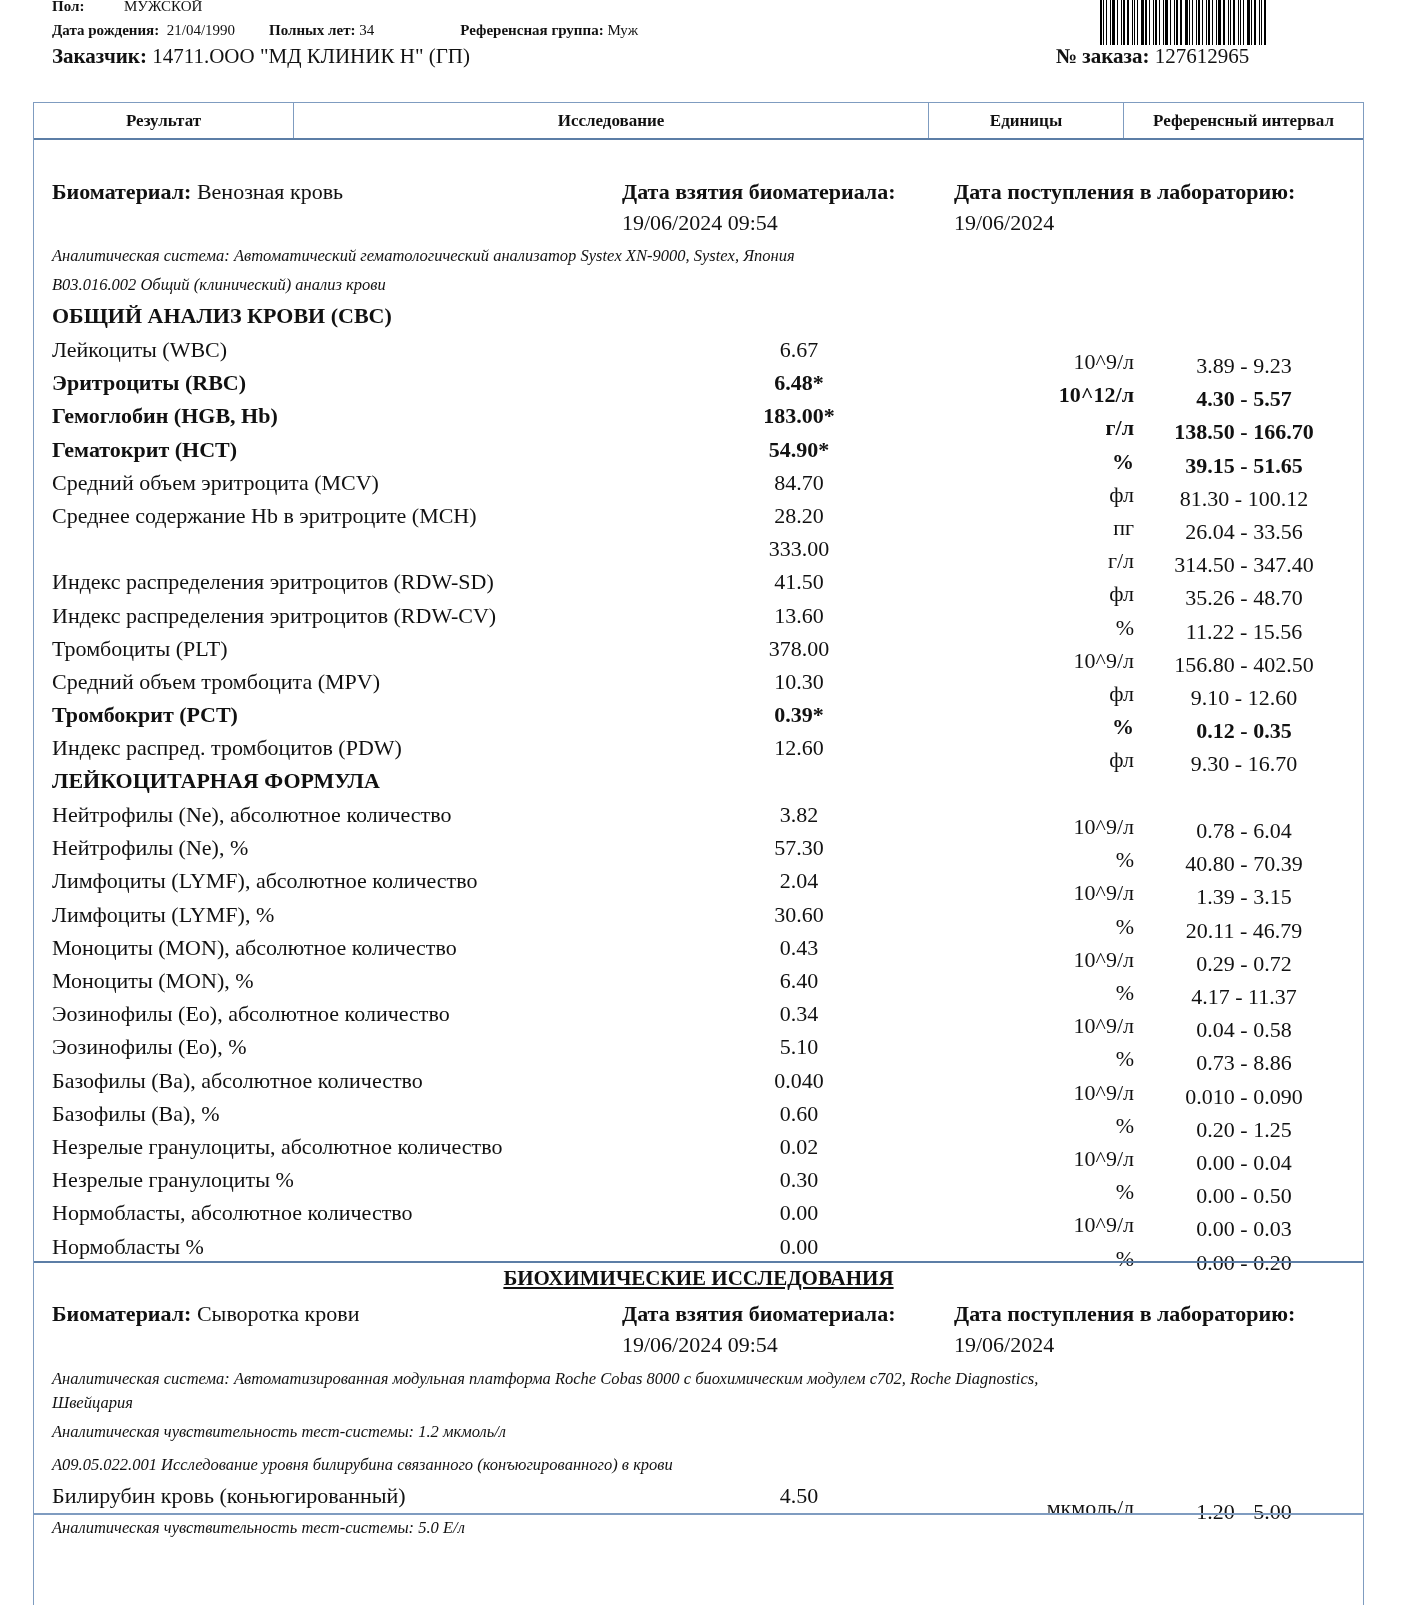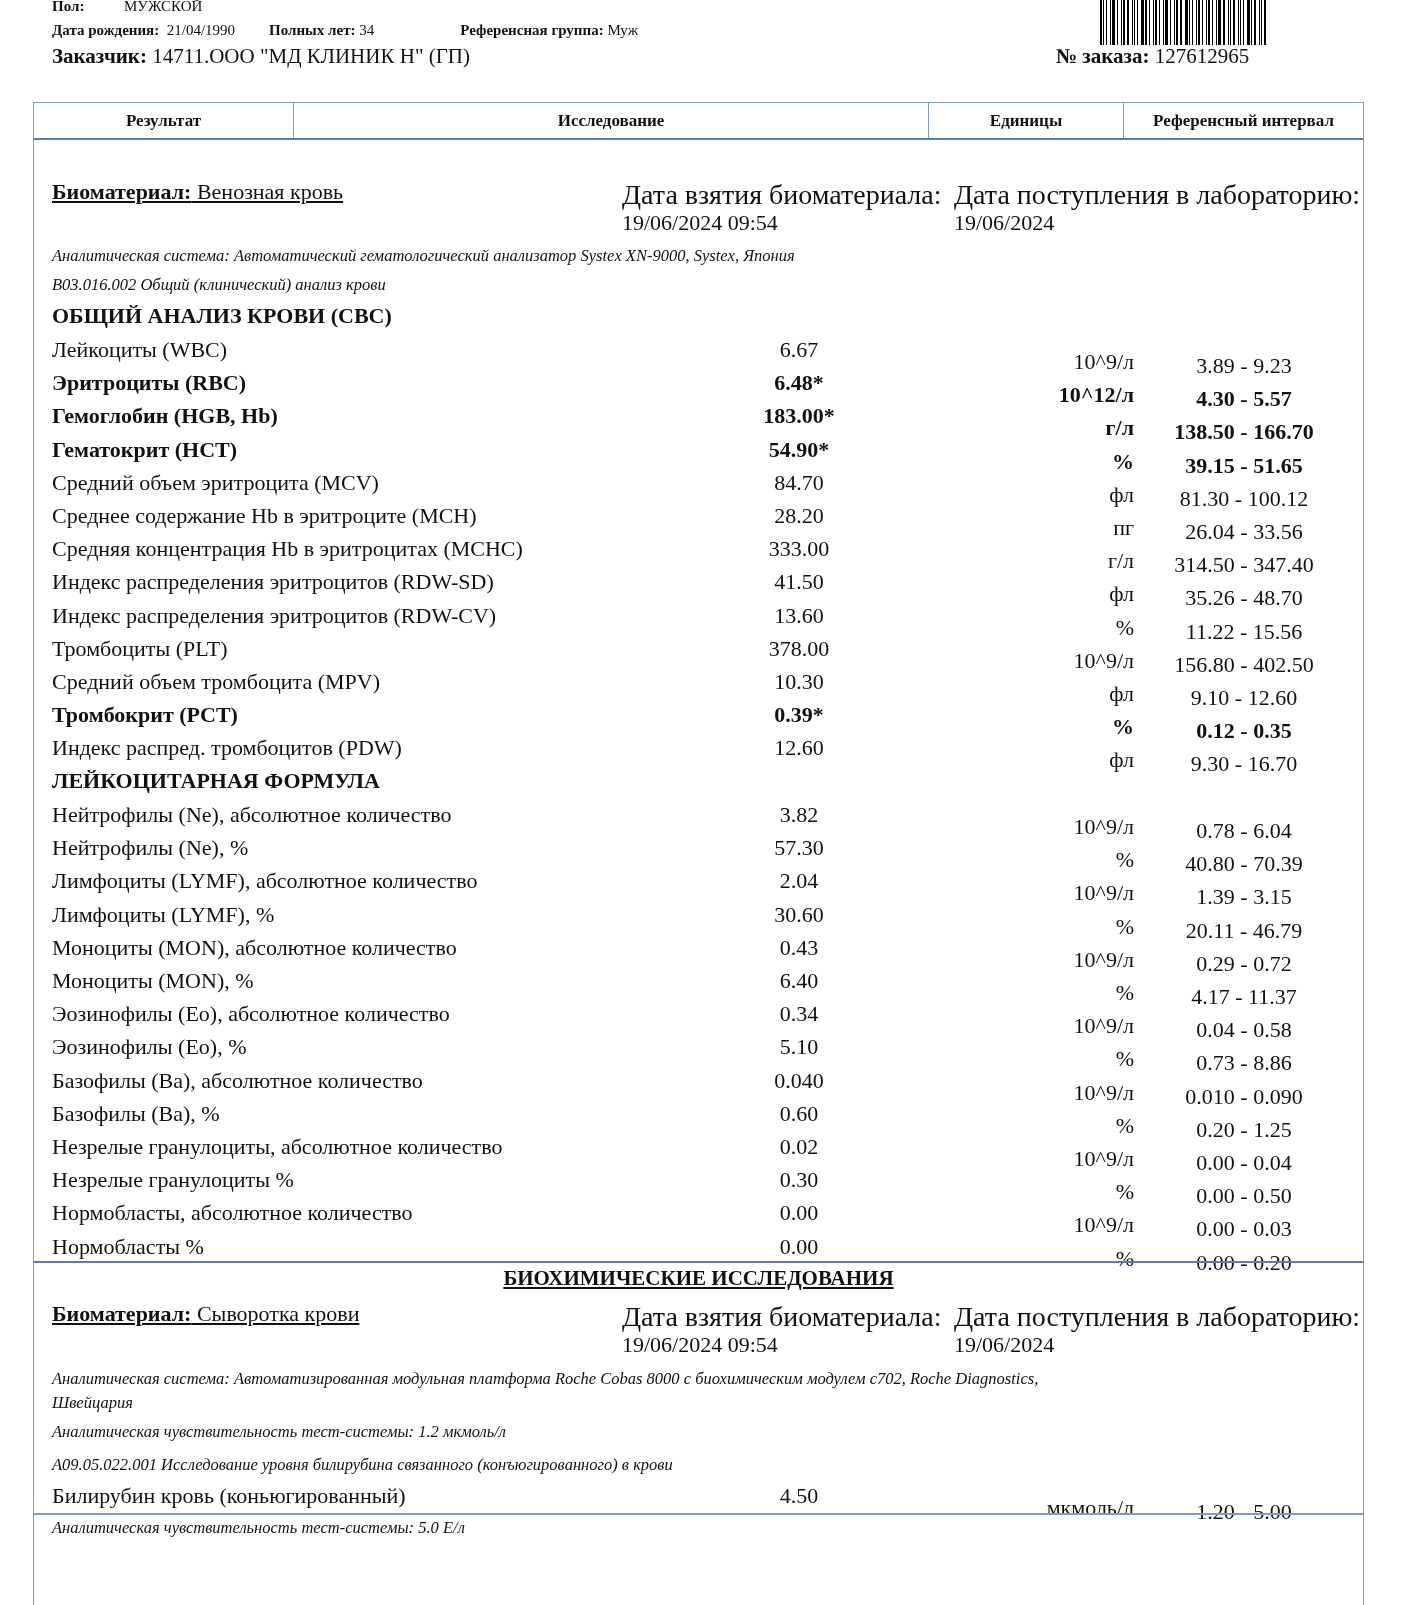--- a/index.html
+++ b/index.html
@@ -24,23 +24,23 @@
     position: absolute; left: 33px; top: 102px; width: 1329px; height: 1510px;
     border-left: 1.5px solid #7f9cc0; border-right: 1.5px solid #7f9cc0; border-top: 1.5px solid #7f9cc0;
   }
   .thead { position: absolute; top: 0; left: 0; width: 100%; height: 35px; border-bottom: 2.5px solid #5c7ea6; display: flex; }
   .th { font-weight: bold; font-size: 17px; display: flex; align-items: center; justify-content: center; border-right: 1.5px solid #7f9cc0; height: 100%; box-sizing: border-box; }
   .th:last-child { border-right: none; }
   .th.c1 { width: 635px; } .th.c2 { width: 260px; } .th.c3 { width: 195px; } .th.c4 { width: 239px; }
 
   .abs { position: absolute; }
   .section-title { font-weight: bold; text-decoration: underline; font-size: 21px; width: 100%; text-align: center; }
-  .bio-label { font-size: 22px; text-decoration: underline; }
+  .bio-label { font-size: 22px; }
   .bio-label b { font-weight: bold; }
-  .date-hdr { font-size: 28px; font-weight: normal; }
+  .date-hdr { font-size: 22px; font-weight: bold; }
   .date-val { font-size: 22px; }
   .note { font-style: italic; font-size: 16.5px; }
   .group-title { font-weight: bold; font-size: 22px; }
 
   .row { position: absolute; left: 0; width: 100%; height: 33px; font-size: 22px; }
   .row .name { position: absolute; left: 18px; top: 0; white-space: nowrap; }
   .row .res { position: absolute; left: 665px; width: 200px; text-align: center; top: 0; }
   .row .unit { position: absolute; left: 900px; width: 200px; text-align: right; top: 0; margin-top: 12px; }
   .row .ref { position: absolute; left: 1110px; width: 200px; text-align: center; top: 16px; }
   .row.flag { font-weight: bold; }
@@ -165,21 +165,20 @@
         <span class="unit">фл</span>
         <span class="ref">81.30 - 100.12</span>
       </div>
       <div class="row" style="top: 400px;">
         <span class="name">Среднее содержание Hb в эритроците (MCH)</span>
         <span class="res">28.20</span>
         <span class="unit">пг</span>
         <span class="ref">26.04 - 33.56</span>
       </div>
       <div class="row" style="top: 433.2px;">
-        <span class="name">Средняя концентрация Hb в эритроцитах (MCHC)</span>
         <span class="res">333.00</span>
         <span class="unit">г/л</span>
         <span class="ref">314.50 - 347.40</span>
       </div>
       <div class="row" style="top: 466.4px;">
         <span class="name">Индекс распределения эритроцитов (RDW-SD)</span>
         <span class="res">41.50</span>
         <span class="unit">фл</span>
         <span class="ref">35.26 - 48.70</span>
       </div>

